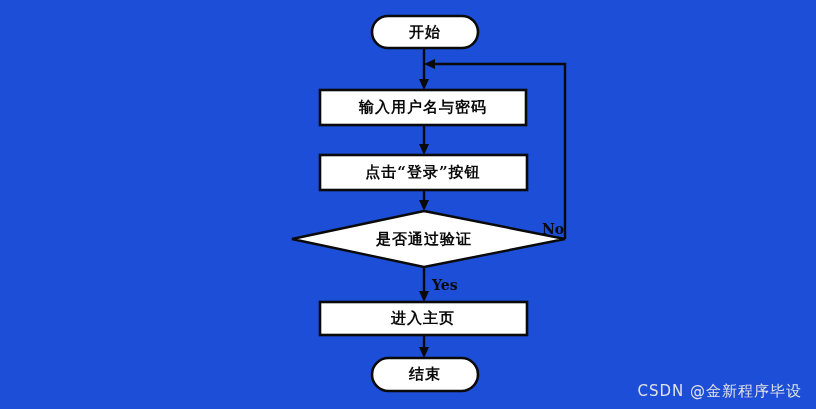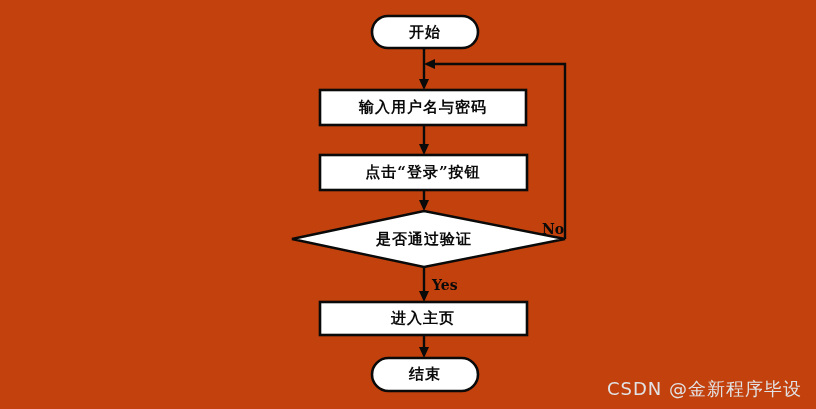--- a/index.html
+++ b/index.html
@@ -7,21 +7,21 @@
     padding: 0;
     background: #ffffff;
   }
   body {
     font-family: "Liberation Sans", sans-serif;
   }
   #canvas {
     position: relative;
     width: 816px;
     height: 409px;
-    background: #c2410c;
+    background: #1d4ed8;
     overflow: hidden;
   }
   #flow-svg {
     position: absolute;
     left: 0;
     top: 0;
     width: 816px;
     height: 409px;
   }
   .node-shape {
@@ -58,21 +58,21 @@
     font-weight: bold;
     font-size: 14px;
     fill: #0a0a0a;
     dominant-baseline: middle;
   }
   .watermark {
     position: absolute;
     right: 14px;
     bottom: 8px;
     font-family: "DejaVu Sans", "Liberation Sans", sans-serif;
-    font-size: 18px;
+    font-size: 15px;
     color: #e2e2e4;
     letter-spacing: 1px;
     white-space: nowrap;
     user-select: none;
   }
 </style>
 </head>
 <body>
 
 <div id="canvas">

